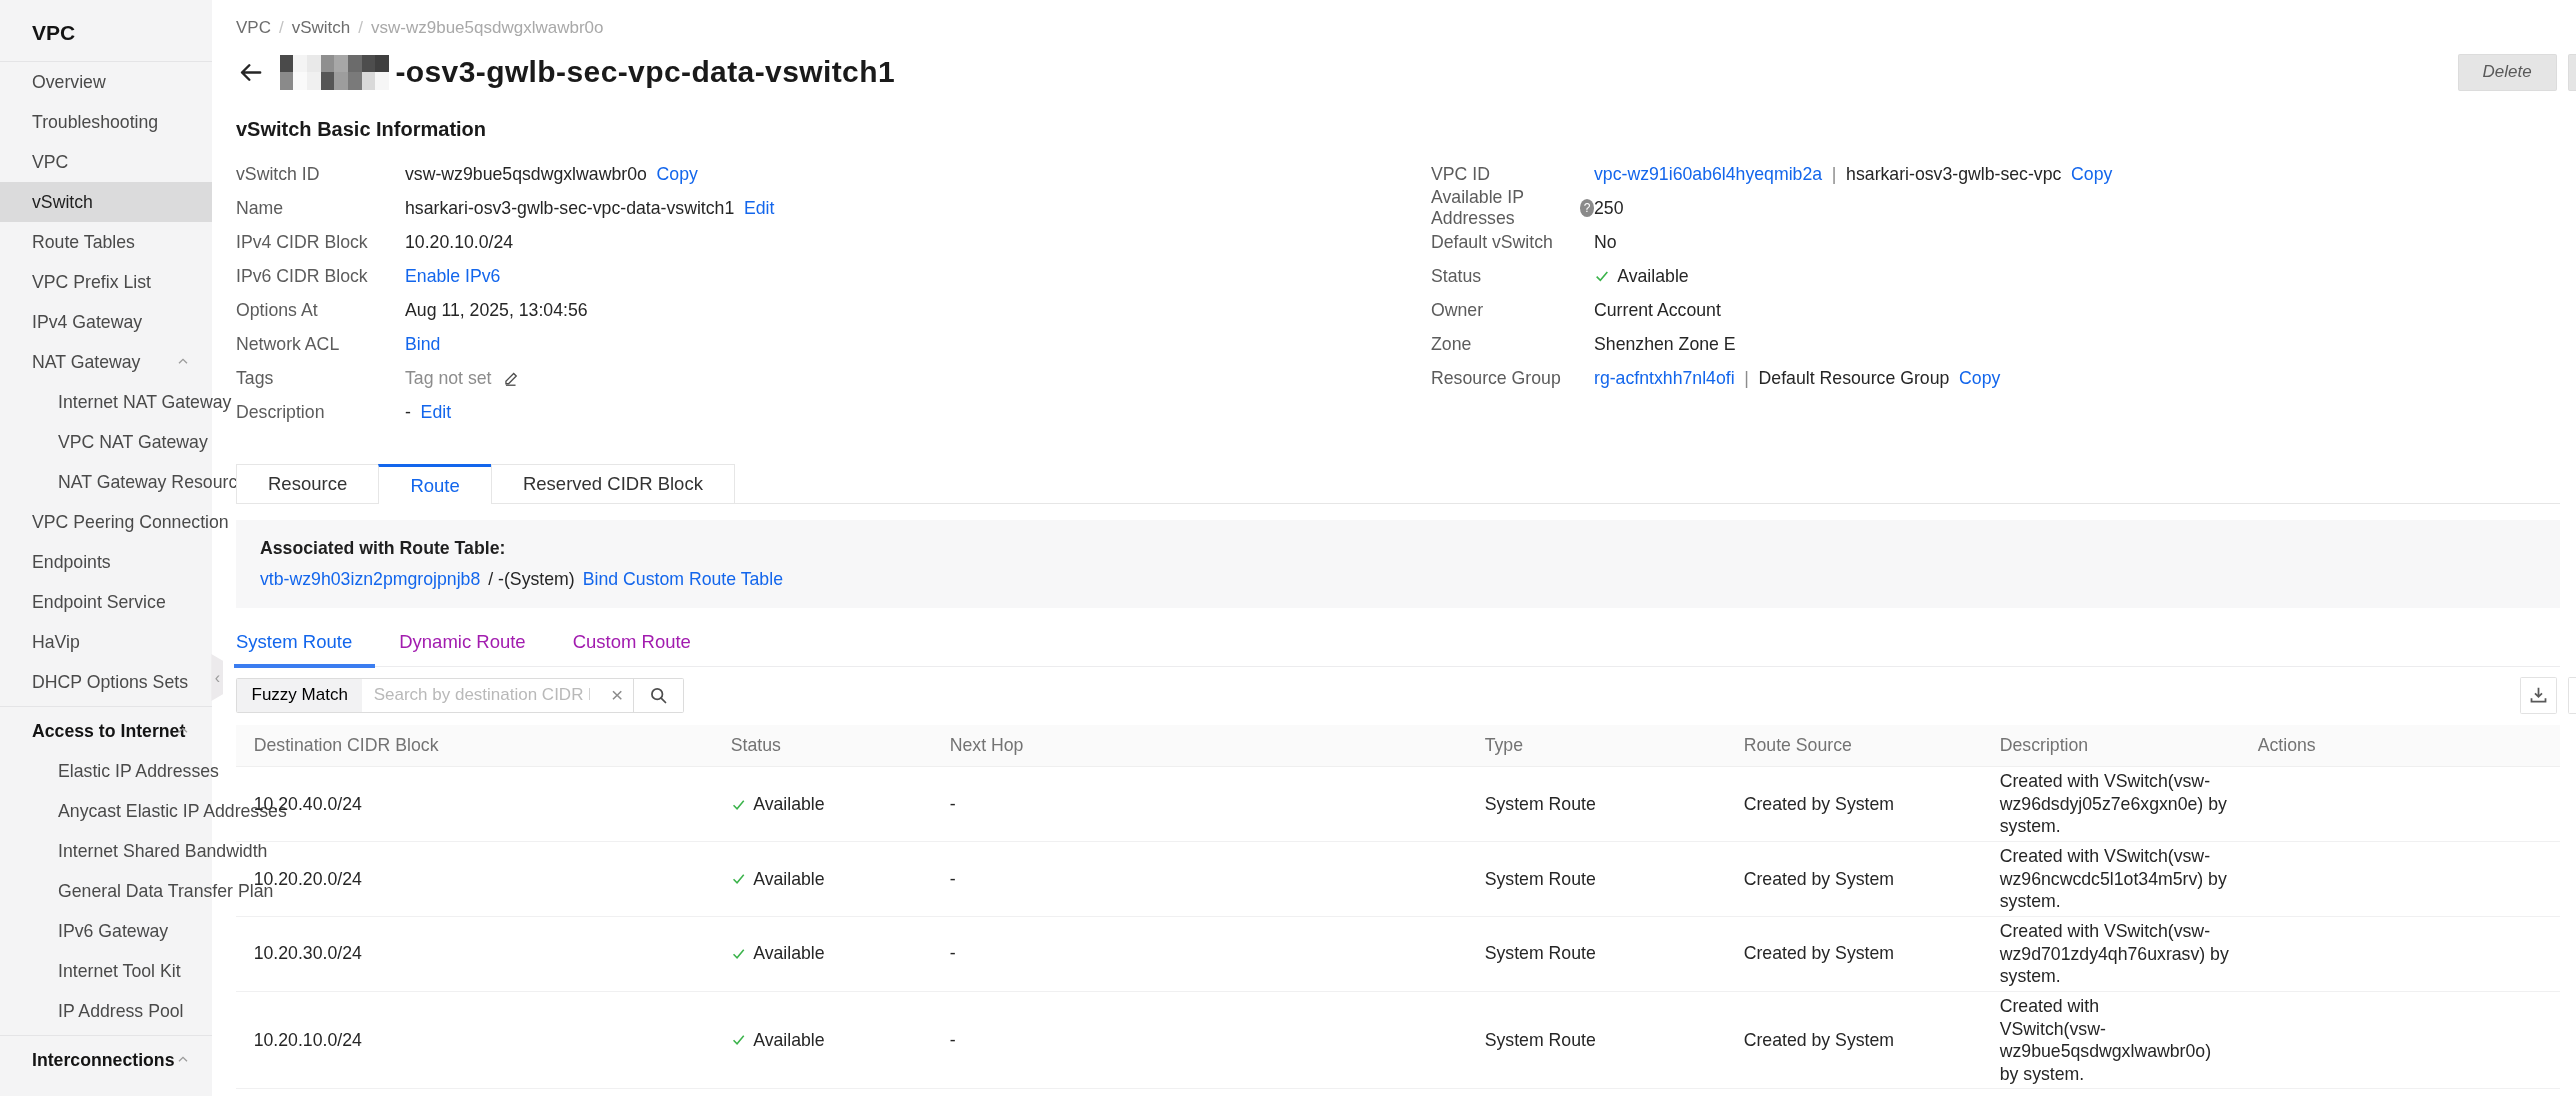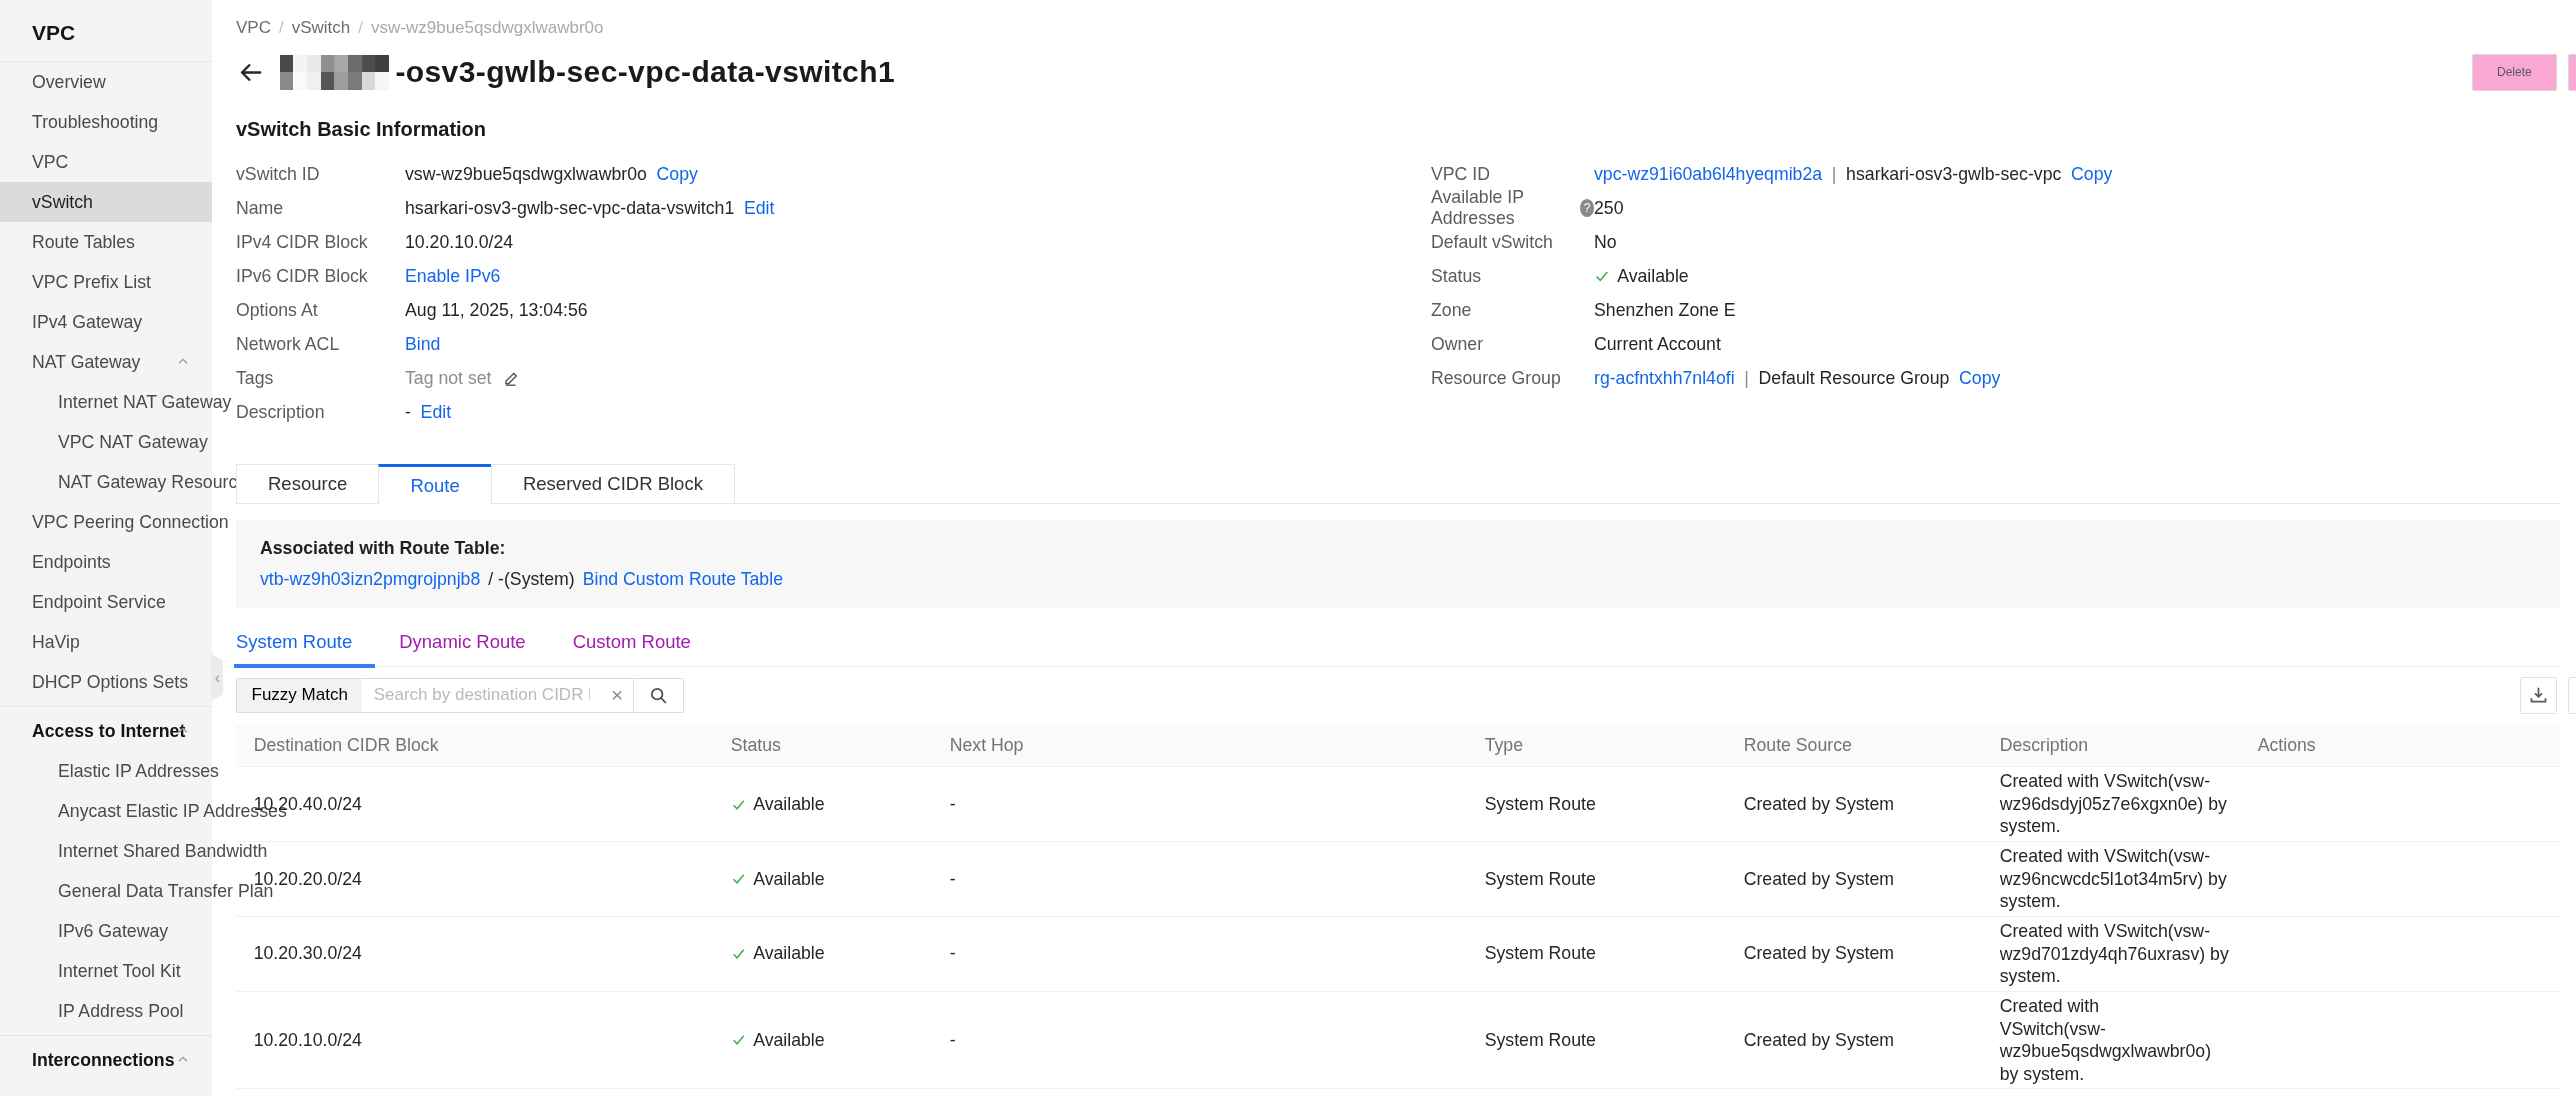--- a/index.html
+++ b/index.html
@@ -41,23 +41,23 @@
   .mosaic span:nth-child(1){background:#4a4a4a}.mosaic span:nth-child(2){background:#f4f4f4}
   .mosaic span:nth-child(3){background:#e9e9e9}.mosaic span:nth-child(4){background:#8f8f8f}
   .mosaic span:nth-child(5){background:#a7a7a7}.mosaic span:nth-child(6){background:#6b6b6b}
   .mosaic span:nth-child(7){background:#4d4d4d}.mosaic span:nth-child(8){background:#3f3f3f}
   .mosaic span:nth-child(9){background:#8a8a8a}.mosaic span:nth-child(10){background:#fafafa}
   .mosaic span:nth-child(11){background:#f0f0f0}.mosaic span:nth-child(12){background:#565656}
   .mosaic span:nth-child(13){background:#9d9d9d}.mosaic span:nth-child(14){background:#7a7a7a}
   .mosaic span:nth-child(15){background:#d9d9d9}.mosaic span:nth-child(16){background:#f6f6f6}
   .page-title { font-size: 30px; font-weight: bold; color: #1a1a1a; letter-spacing: 0.4px; }
   .title-actions { margin-left: auto; display: flex; gap: 11.3px; margin-right: -29px; }
-  .btn { height: 37px; background: #f9a8d4; border: 0.8px solid #dcdcdc; border-radius: 1.6px;
-         font-size: 12px; color: #595959; padding: 0 24px; display: flex; align-items: center;
-         cursor: pointer; }
+  .btn { height: 37px; background: #e5e5e5; border: 0.8px solid #dcdcdc; border-radius: 1.6px;
+         font-size: 17px; color: #595959; padding: 0 24px; display: flex; align-items: center;
+         cursor: pointer; font-style: italic; }
   .icon-btn { width: 37px; padding: 0; justify-content: center; }
 
   .section-title { margin-top: 26px; font-size: 20px; font-weight: bold; color: #1a1a1a; }
 
   .info-grid { display: flex; margin-top: 16px; }
   .info-col-left { width: 1195px; min-width: 1195px; }
   .info-col-right { flex: 1; }
   .info-row { display: flex; align-items: center; height: 34px; font-size: 17.7px; }
   .info-label { color: #5c5c5c; display: flex; align-items: center; }
   .info-col-left .info-label { width: 169px; min-width: 169px; }
@@ -314,29 +314,29 @@
           <span class="info-value status-val">
               <span>
                 <svg width="16" height="16" viewBox="0 0 24 24">
                   <polyline points="4,13 9.5,18.5 20,6" fill="none" stroke="#3bb34b" stroke-width="2.4"></polyline>
                 </svg>
               </span>
               <span>Available</span>
             </span>
         </div>
         <div class="info-row">
+          <span class="info-label">Owner</span>
+          <span class="info-value">
+              <span>Current Account</span>
+            </span>
+        </div>
+        <div class="info-row">
           <span class="info-label">Zone</span>
           <span class="info-value">
               <span>Shenzhen Zone E</span>
-            </span>
-        </div>
-        <div class="info-row">
-          <span class="info-label">Owner</span>
-          <span class="info-value">
-              <span>Current Account</span>
             </span>
         </div>
         <div class="info-row">
           <span class="info-label">Resource Group</span>
           <span class="info-value">
               <span class="link">rg-acfntxhh7nl4ofi</span>
               <span class="sep-bar">|</span>
               <span>Default Resource Group</span>
               <span class="link">Copy</span>
             </span>

